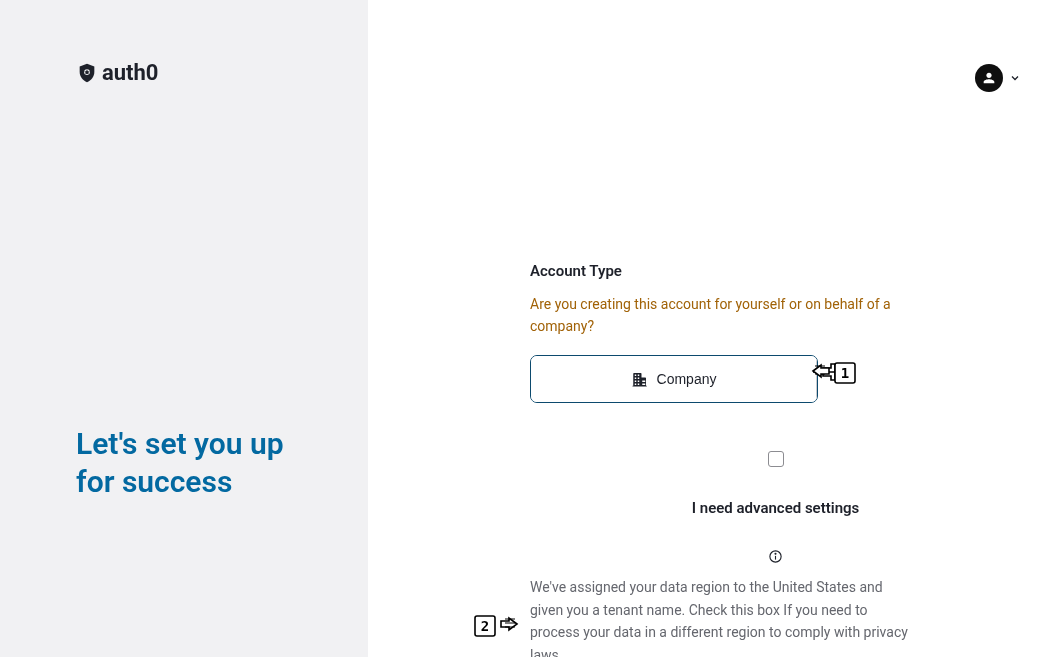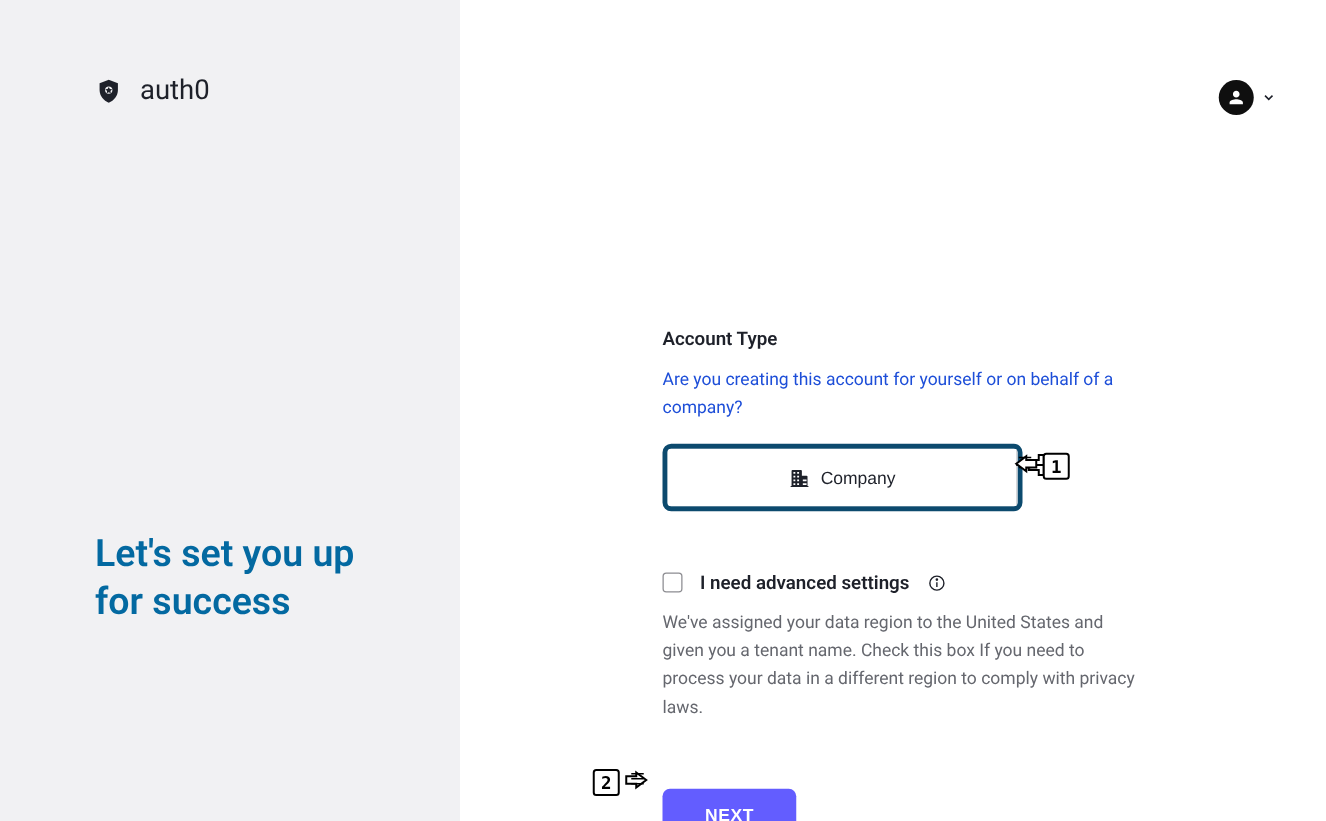--- a/index.html
+++ b/index.html
@@ -19,22 +19,22 @@
       width: 368px;
       height: 100%;
       background: #f1f1f3;
       padding: 60px 40px 40px 76px;
       display: flex;
       flex-direction: column;
     }
     .logo {
       display: flex;
       align-items: center;
-      gap: 14px;
-      font-weight: 400;
+      gap: 4px;
+      font-weight: 700;
       font-size: 22px;
       color: #1e212a;
     }
     .logo-mark {
       width: 22px;
       height: 22px;
     }
     .headline {
       margin-top: 340px;
       font-size: 30px;
@@ -79,29 +79,29 @@
     }
     .section-title {
       margin-top: 198px;
       font-size: 15px;
       font-weight: 600;
       color: #1e212a;
     }
     .section-desc {
       margin-top: 14px;
       font-size: 14px;
-      color: #1d4ed8;
+      color: #a16207;
       line-height: 1.55;
       max-width: 410px;
     }
     .toggle-group {
       margin-top: 18px;
       display: flex;
       width: 288px;
-      border: 4px solid #0c4a6e;
+      border: 1px solid #0c4a6e;
       border-radius: 7px;
       overflow: hidden;
     }
     .toggle-option {
       flex: 1;
       display: flex;
       align-items: center;
       justify-content: center;
       gap: 8px;
       padding: 14px 0;
@@ -124,21 +124,22 @@
       border-radius: 7px 0 0 7px;
     }
     .toggle-icon {
       width: 18px;
       height: 18px;
     }
     .checkbox-row {
       margin-top: 48px;
       display: flex;
       align-items: center;
-      gap: 14px;
+      gap: 32px;
+      flex-direction: column;
     }
     .checkbox {
       width: 16px;
       height: 16px;
       border: 1.5px solid #8c8c91;
       border-radius: 3px;
       cursor: pointer;
       background: #fff;
     }
     .checkbox-label {

